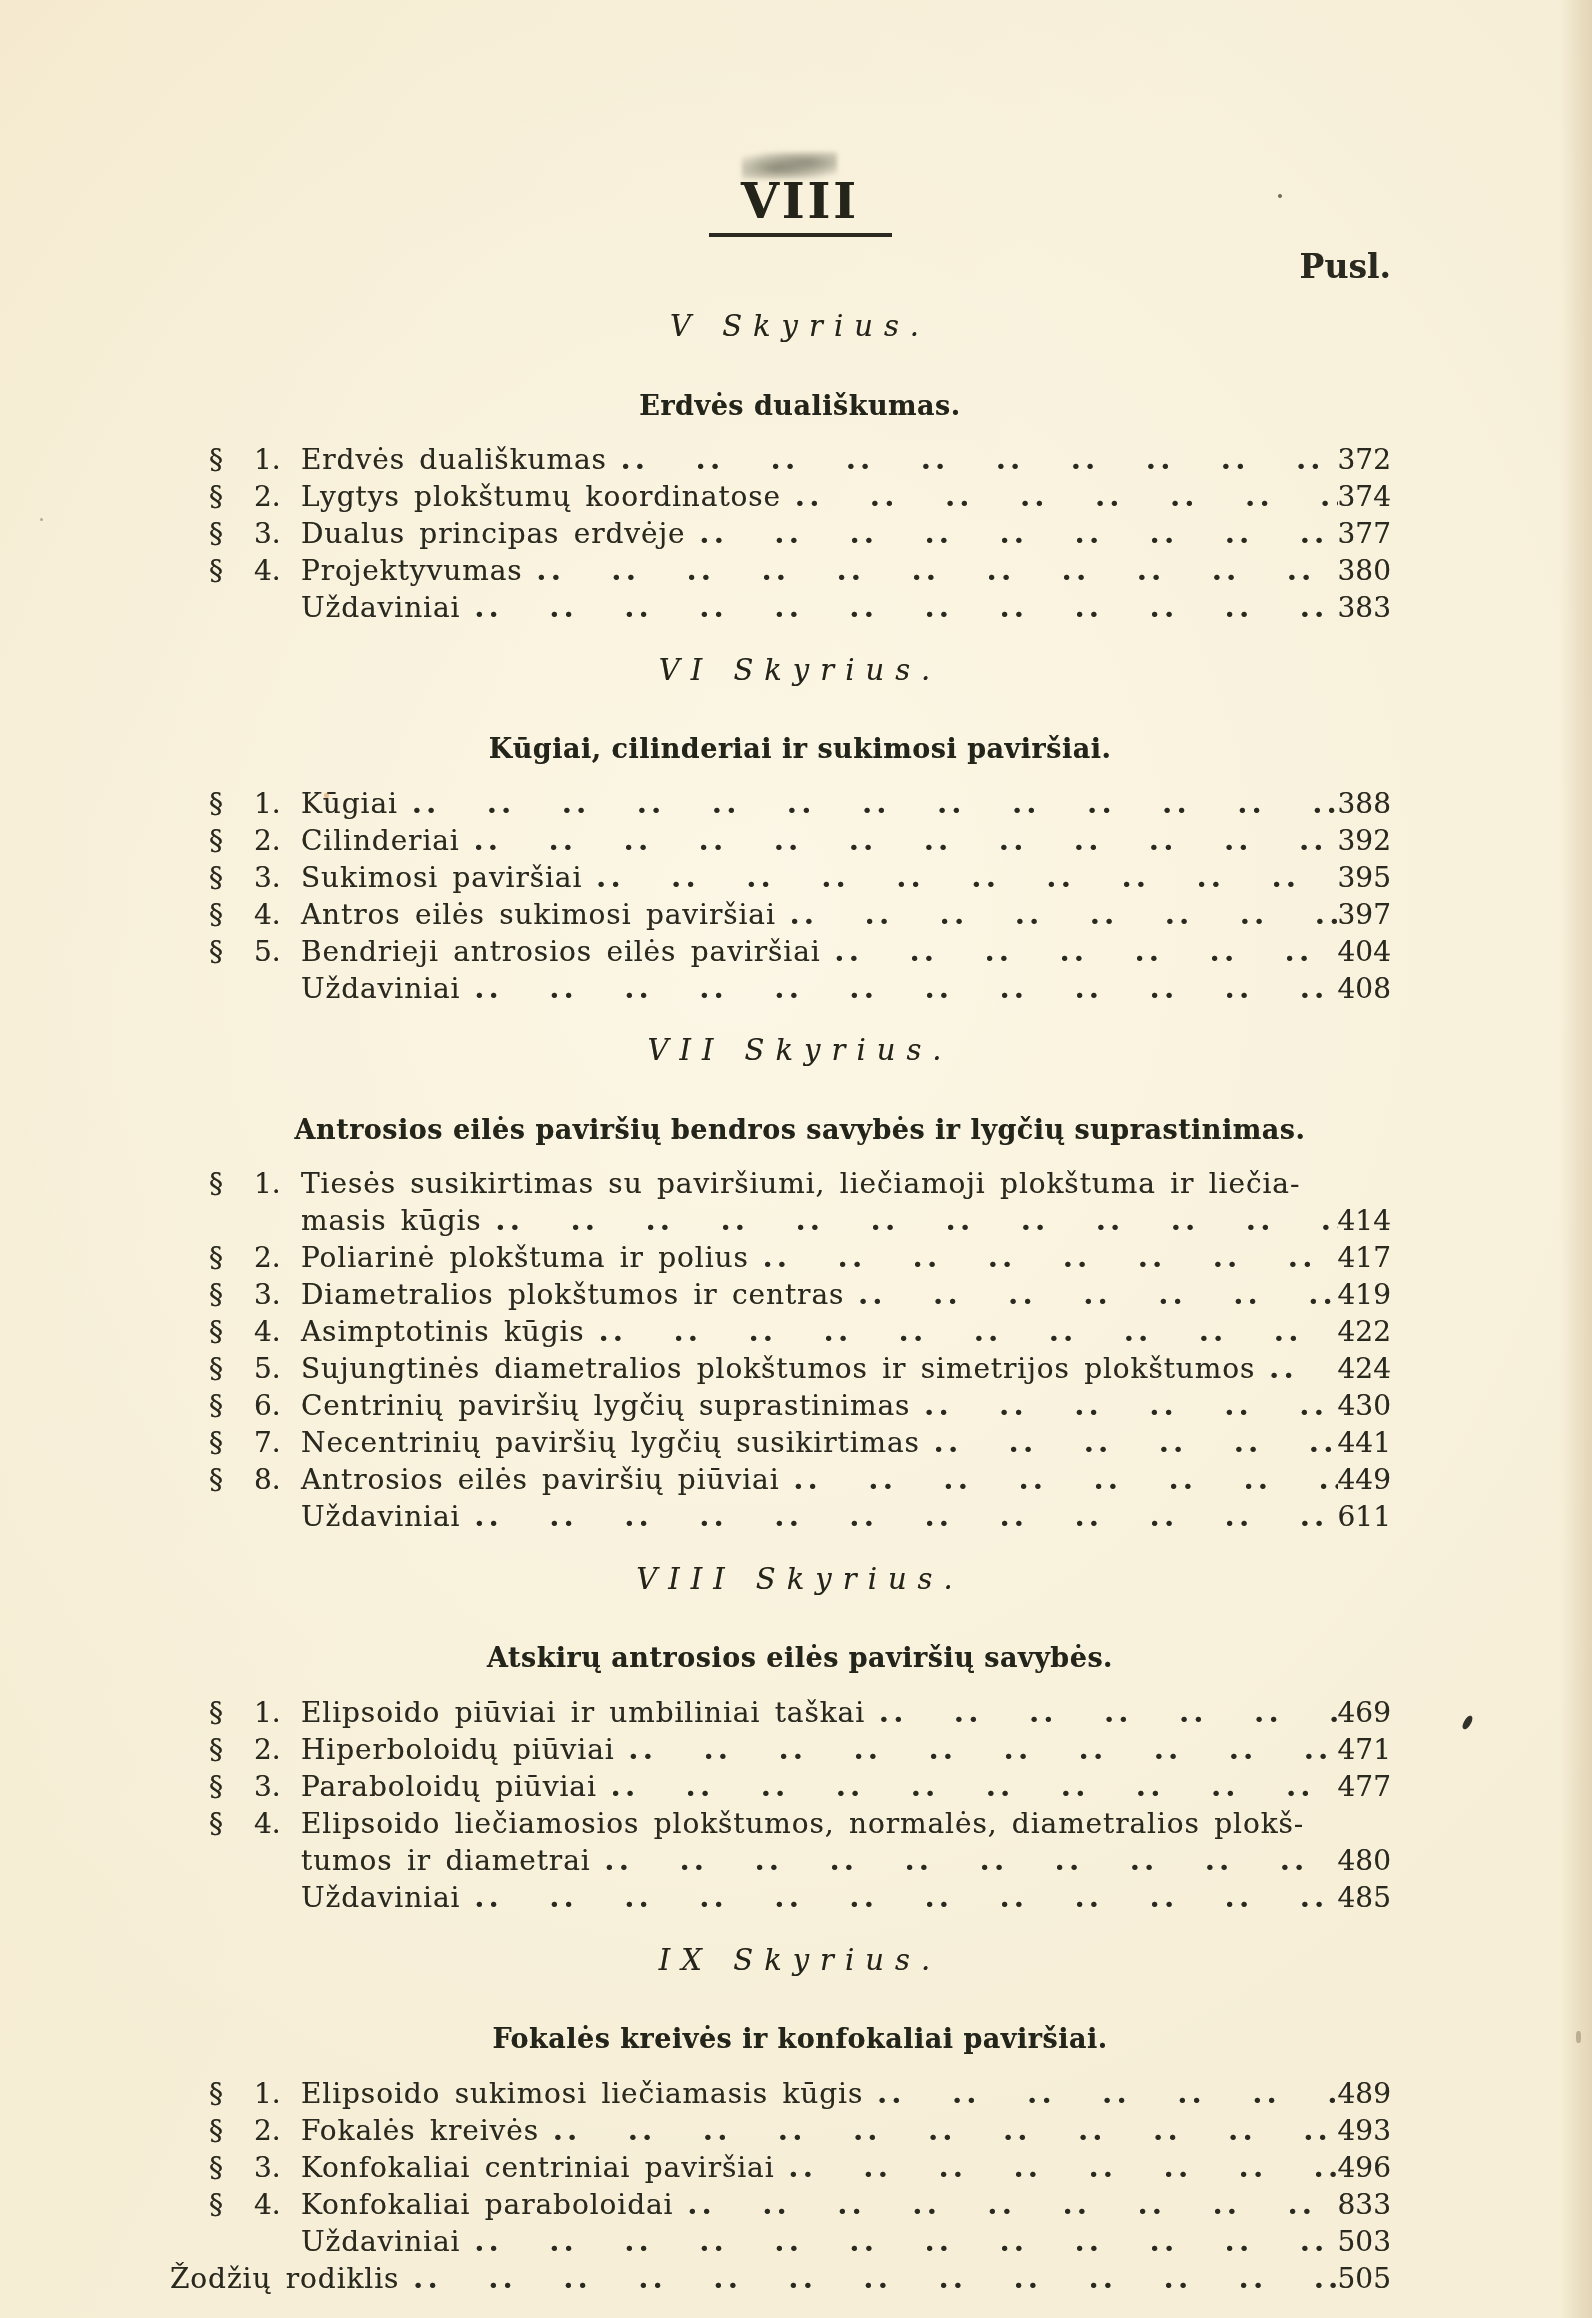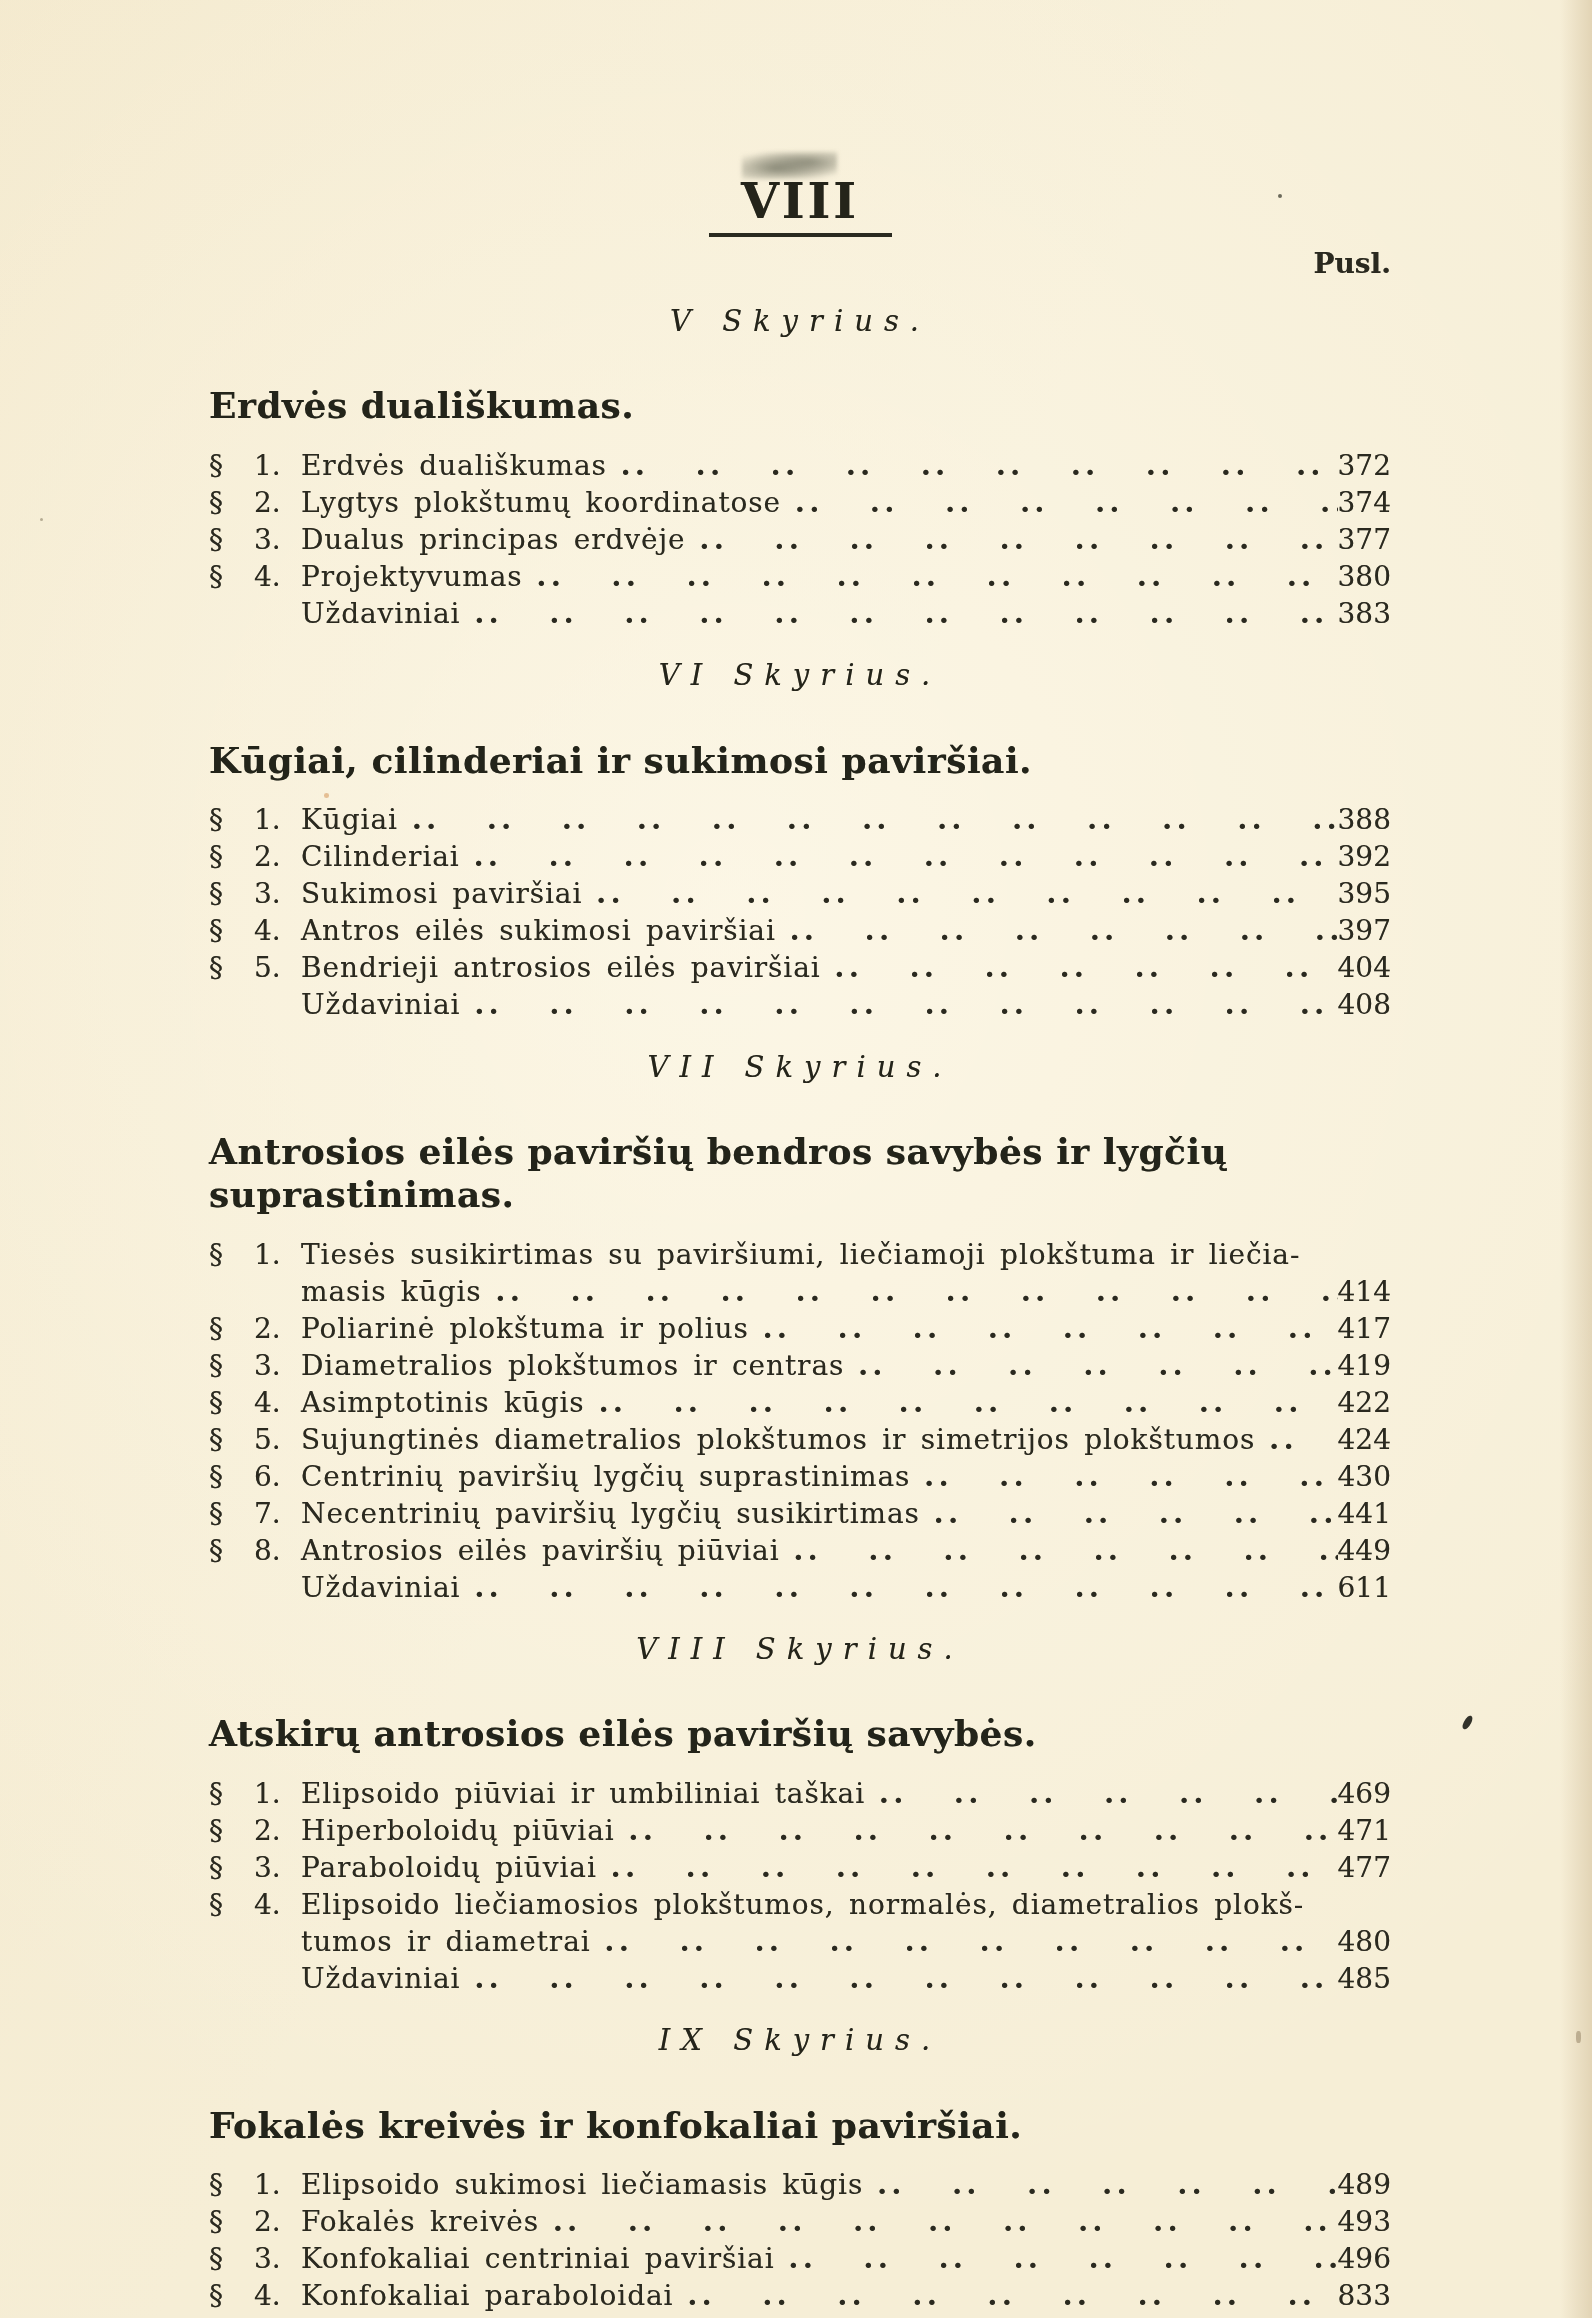--- a/index.html
+++ b/index.html
@@ -31,28 +31,28 @@
     text-shadow: 0 0 0.5px rgba(42,41,31,0.45);
   }
   .folio {
     text-align:center; font-size:49px; line-height:1; font-weight:700;
     letter-spacing:2.8px; color:#24241a;
   }
   .folio-rule {
     width:183px; height:3.2px; background:#2a2a20; margin:7.4px auto 0;
   }
   .pusl {
-    text-align:right; font-size:28px; line-height:1.1; margin-top:12px; font-weight:700;
+    text-align:right; font-size:33px; line-height:1.1; margin-top:12px; font-weight:700;
   }
   .chapter-head {
     text-align:center; font-size:29px; line-height:1.15; font-weight:400;
     letter-spacing:0.38em; margin-top:25.5px; color:#24241a;font-style:italic;
   }
   .chapter-sub {
-    text-align:left; font-size:36px; line-height:1.2; font-weight:700;
+    text-align:center; font-size:27px; line-height:1.2; font-weight:700;
     letter-spacing:0.5px; margin-top:46px; color:#23241a;
   }
   .rows { margin-top:21.3px; }
   .row {
     display:flex; align-items:baseline; height:37px; font-size:28px;
     white-space:nowrap;
   }
   .row.flush { margin-left:-39px; }
   .sym { width:45px; flex:none; }
   .num { width:47px; flex:none; }

